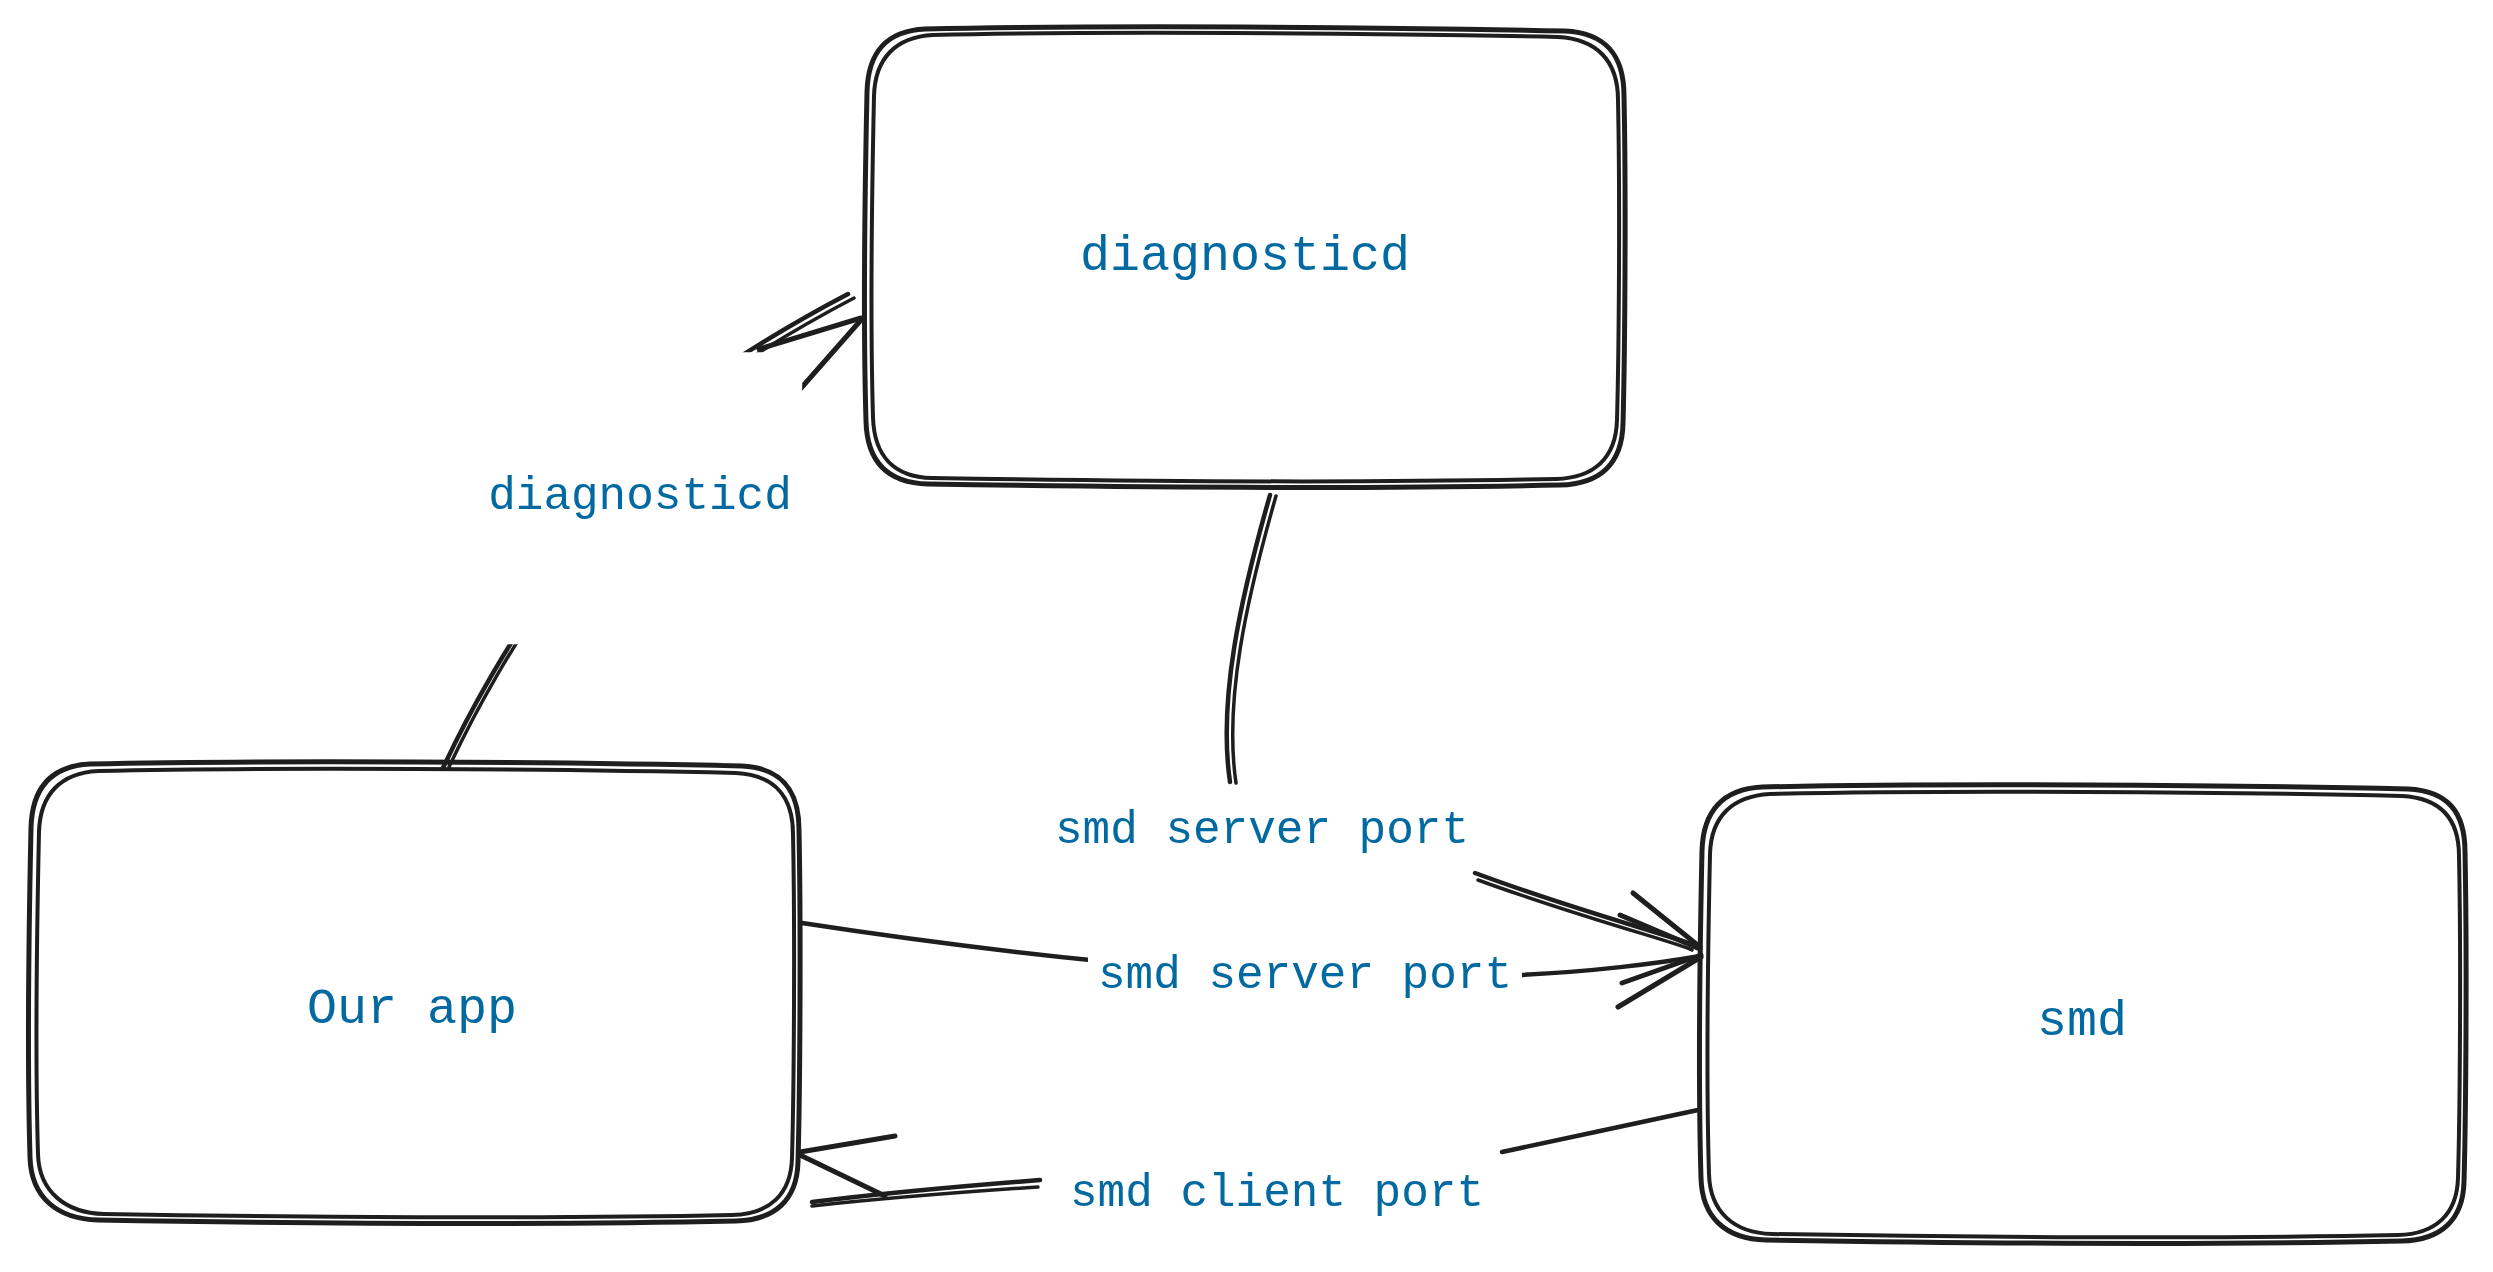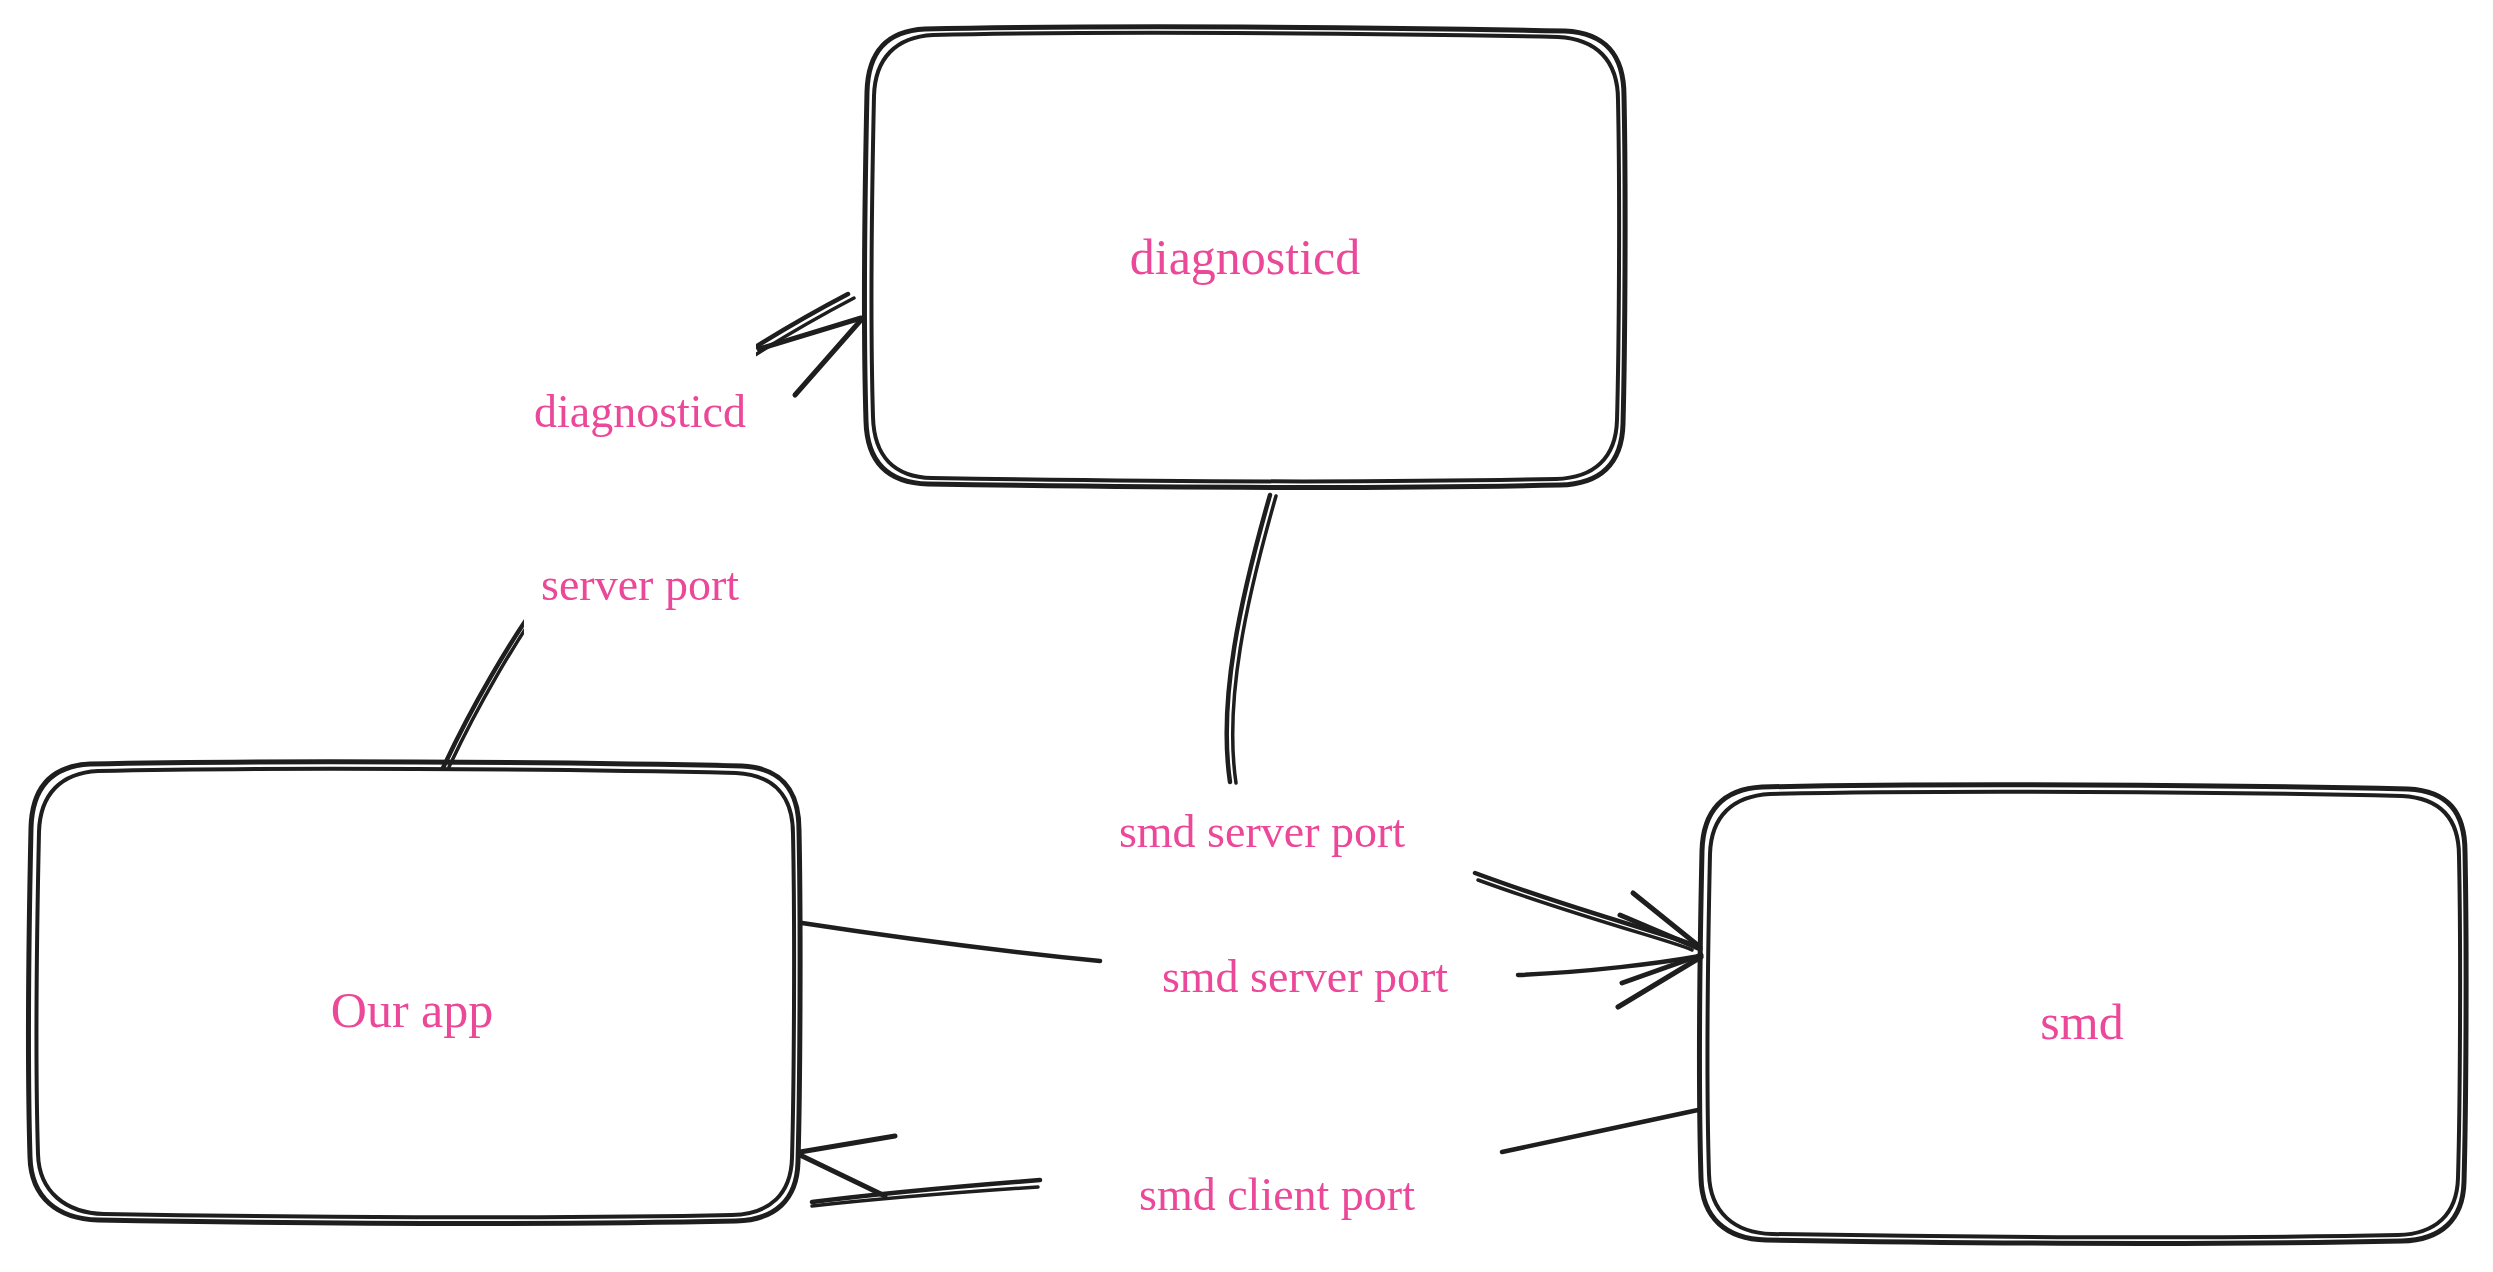--- a/index.html
+++ b/index.html
@@ -22,22 +22,22 @@
   }
   #sketch {
     position: absolute;
     top: 0;
     left: 0;
     width: 2493px;
     height: 1272px;
   }
   .node-label, .edge-label {
     position: absolute;
-    color: #ec4899;
-    font-family: Liberation Serif, serif;
+    color: #0369a1;
+    font-family: Liberation Mono, monospace;
     white-space: pre;
     text-align: center;
     line-height: 1.25;
     pointer-events: none;
   }
   .node-label {
     font-size: 50px;
     transform: translate(-50%, -50%);
   }
   .edge-label {
@@ -178,21 +178,20 @@
   </svg>
 
   <div class="node-label" style="left:1245px; top:257px;">diagnosticd</div>
 
   <div class="node-label" style="left:412px; top:1010px;">Our app</div>
 
   <div class="node-label" style="left:2082px; top:1022px;">smd</div>
 
   <div class="edge-label" style="left:640px; top:498px;">
     <div>diagnosticd</div>
-    <div>server port</div>
   </div>
 
   <div class="edge-label" style="left:1262px; top:832px;">smd server port</div>
 
   <div class="edge-label" style="left:1305px; top:977px;">smd server port</div>
 
   <div class="edge-label" style="left:1277px; top:1195px;text-align:center;">smd client port</div>
 
   <div class="node-hit" style="left:1245px; top:257px; width:760px; height:458px;"></div>
   <div class="node-hit" style="left:412px; top:992px; width:770px; height:460px;"></div>

